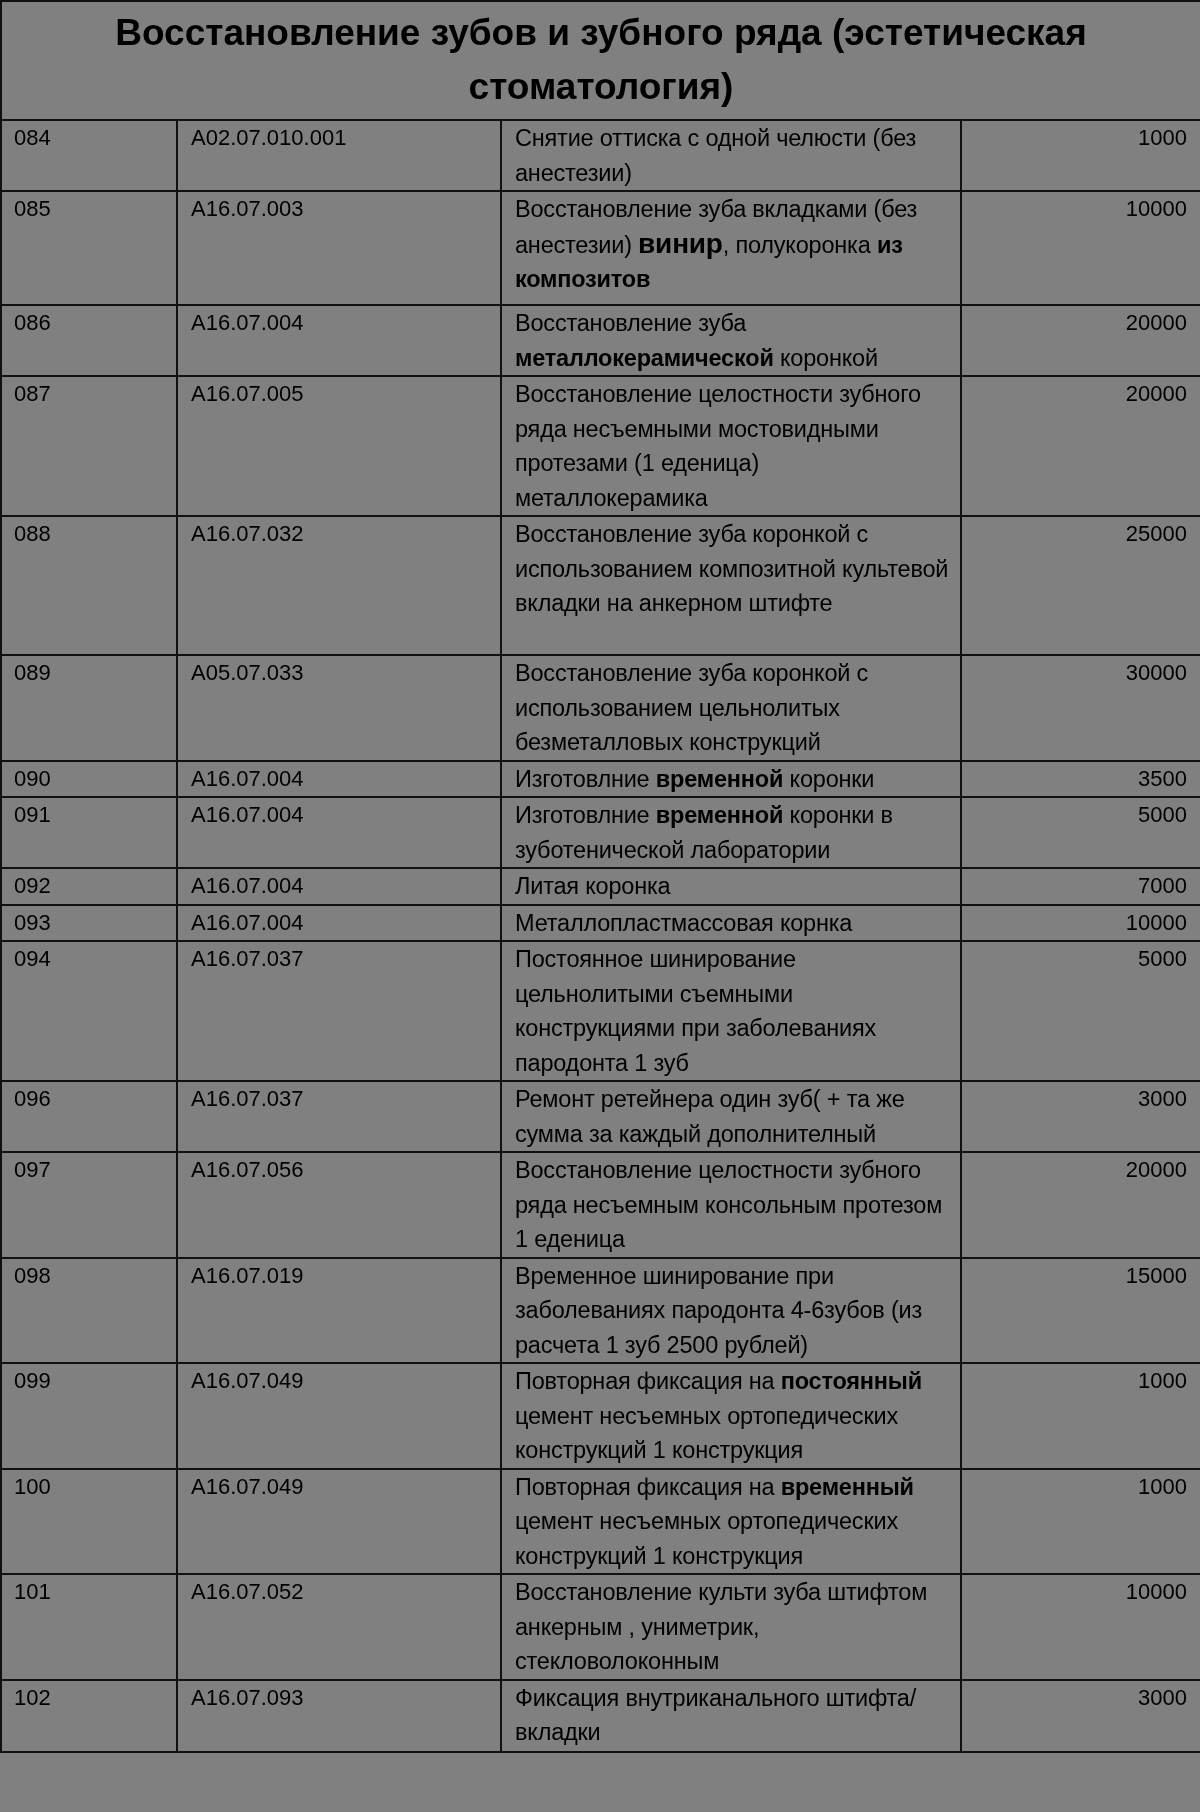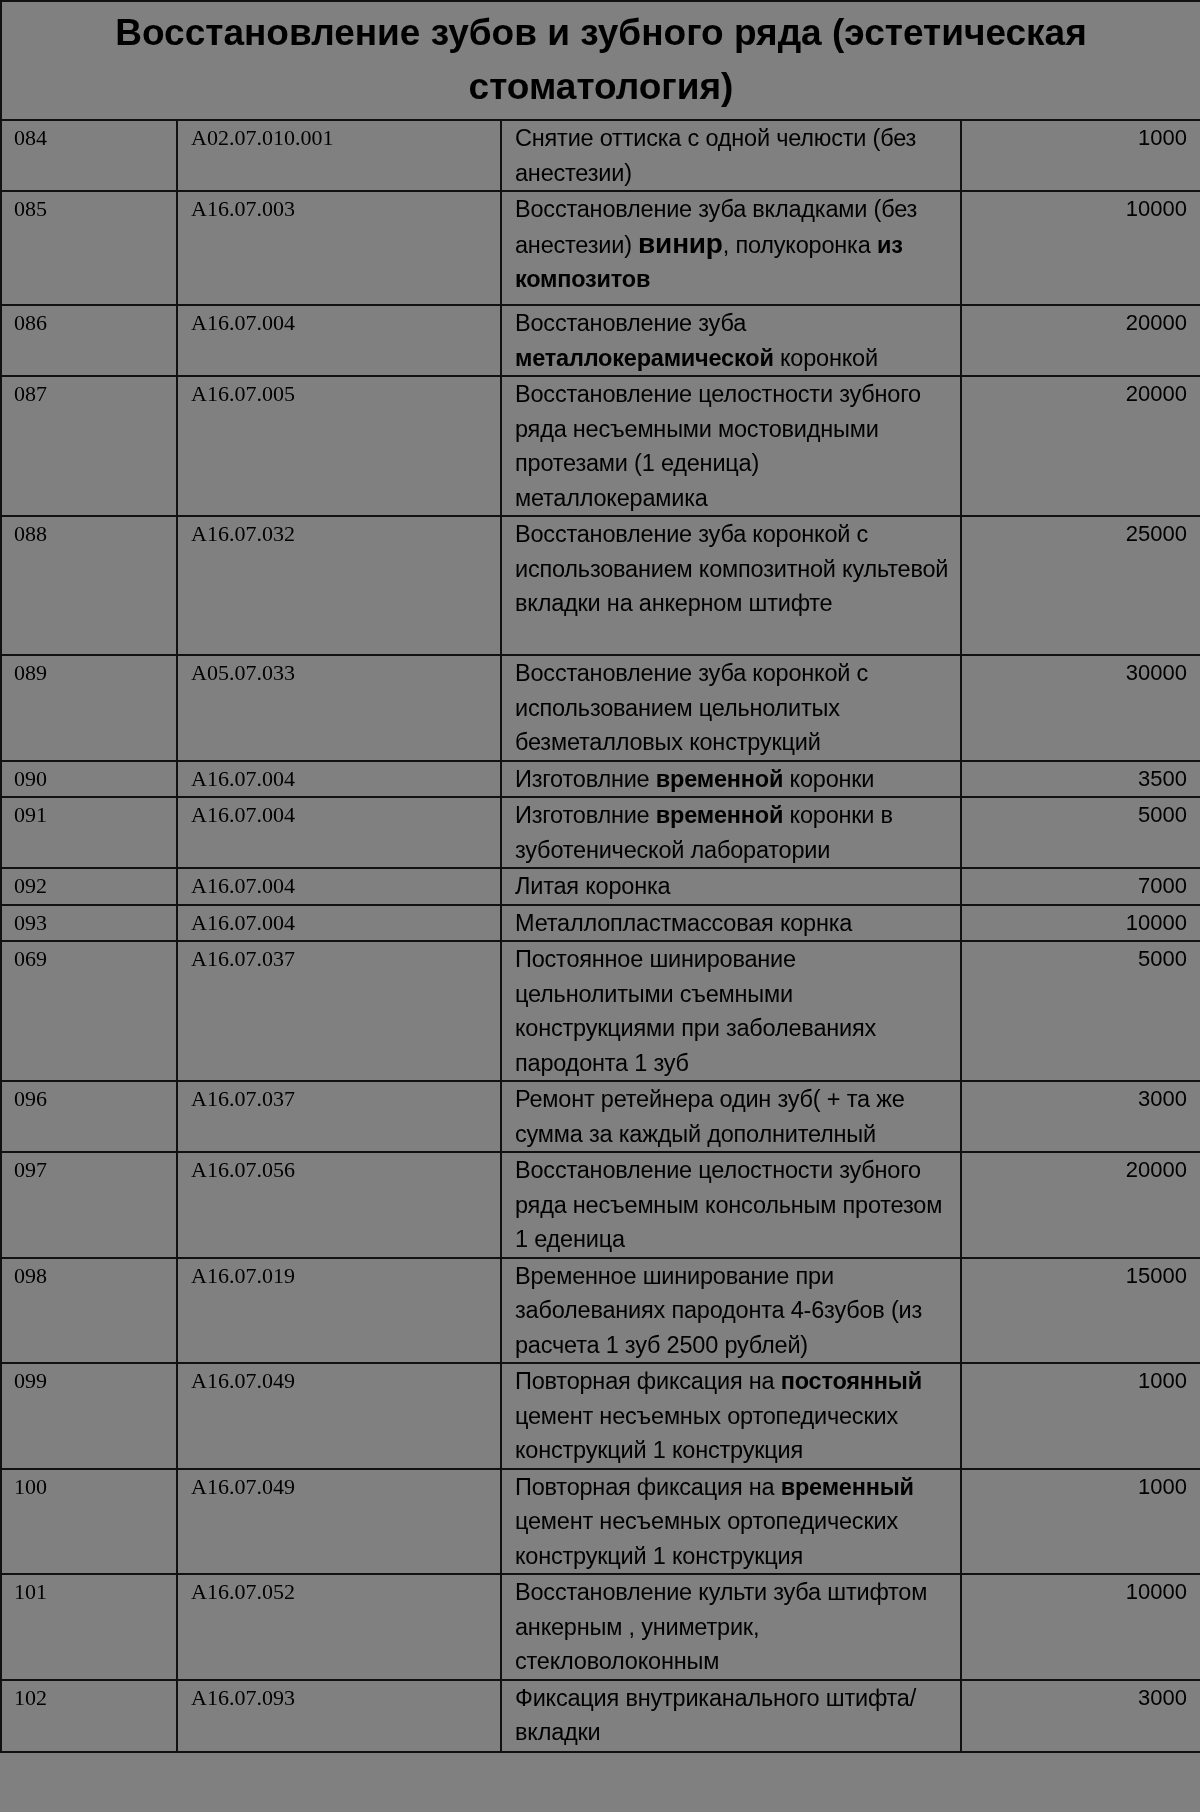--- a/index.html
+++ b/index.html
@@ -16,21 +16,21 @@
     border: 2px solid #111; vertical-align: top; padding: 0;
   }
   .title-cell {
     height: 113px; text-align: center; font-weight: bold;
     font-size: 37px; line-height: 54px; padding-top: 4px !important;
   }
   td.c-num { width: 176px; }
   td.c-code { width: 324px; }
   td.c-desc { width: 460px; }
   td.c-price { width: 240px; }
-  .num, .code { font-family: Liberation Serif, serif; font-size: 22px; line-height: 30px; padding: 2px 12px 0 12px; display:block; }
+  .num, .code { font-family: Liberation Sans, sans-serif; font-size: 22px; line-height: 30px; padding: 2px 12px 0 12px; display:block; }
   .code { padding-left: 13px; }
   .desc { font-size: 23.5px; line-height: 34.5px; padding: 0 10px 0 13px; display:block; letter-spacing: -0.2px; }
   .price-val { font-size: 22px; line-height: 34.5px; text-align: right; padding: 0 13px 0 0; display:block; }
   .b { font-weight: bold; }
   .big { font-weight: bold; font-size: 28px; text-align: center; }
 </style>
 </head>
 <body>
 
 <table class="price">
@@ -181,21 +181,21 @@
         </td>
     <td class="c-desc">
           <span class="desc"><span>Металлопластмассовая корнка</span></span>
         </td>
     <td class="c-price">
           <span class="price-val">10000</span>
         </td>
   </tr>
       <tr style="height: 140px;">
     <td class="c-num">
-          <span class="num">069</span>
+          <span class="num">094</span>
         </td>
     <td class="c-code">
           <span class="code">A16.07.037</span>
         </td>
     <td class="c-desc">
           <span class="desc"><span>Постоянное шинирование цельнолитыми съемными конструкциями при заболеваниях пародонта 1 зуб</span></span>
         </td>
     <td class="c-price">
           <span class="price-val">5000</span>
         </td>

